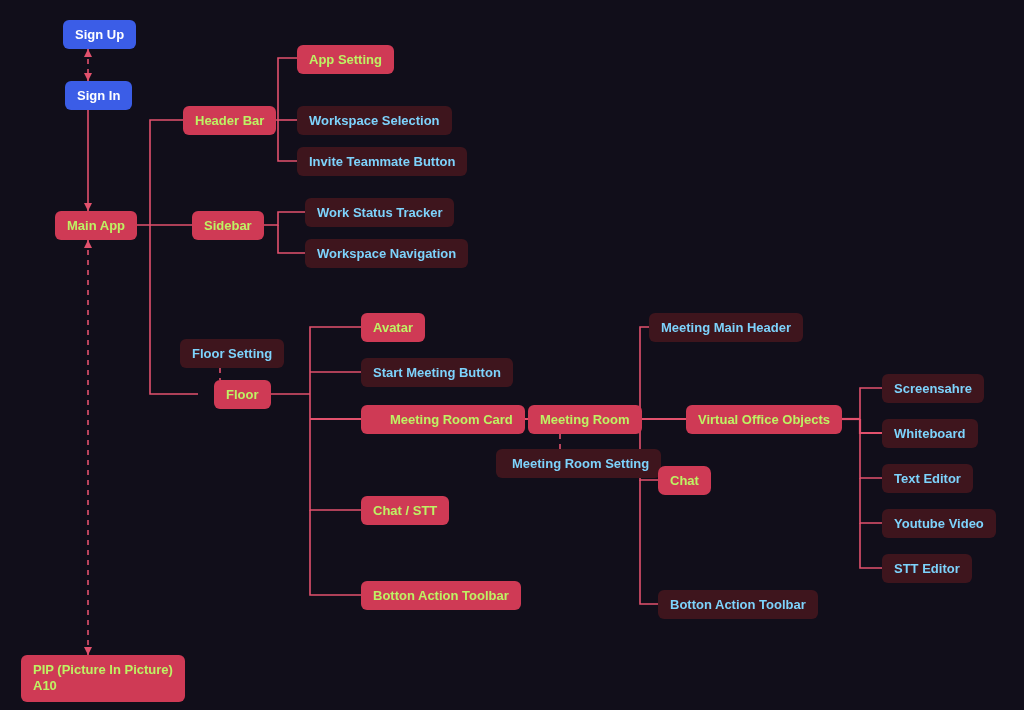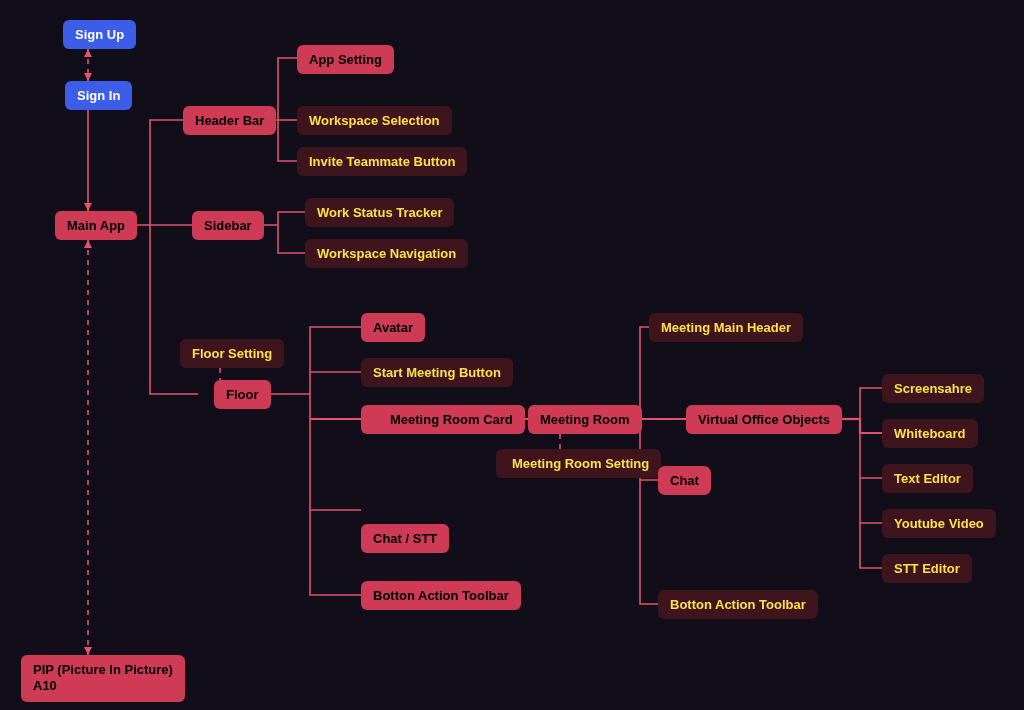--- a/index.html
+++ b/index.html
@@ -22,25 +22,25 @@
     font-weight: 600;
     white-space: nowrap;
     text-align: center;
   }
   .node.blue {
     background: #3b5de7;
     color: #ffffff;
   }
   .node.solid {
     background: #cf3a55;
-    color: #000000;
+    color: #bef264;
   }
   .node.dark {
     background: #3e151d;
-    color: #fde047;
+    color: #7dd3fc;
   }
   .node.multi {
     line-height: 1.25;
     text-align: left;
   }
 
   .edge {
     stroke: #e2516d;
     fill: none;
   }
@@ -111,21 +111,21 @@
 <div class="node dark" style="left:180px; top:339px;">Floor Setting</div>
 <div class="node solid" style="left:214px; top:380px;">Floor</div>
 <div class="node solid" style="left:297px; top:45px;">App Setting</div>
 <div class="node dark" style="left:297px; top:106px;">Workspace Selection</div>
 <div class="node dark" style="left:297px; top:147px;">Invite Teammate Button</div>
 <div class="node dark" style="left:305px; top:198px;">Work Status Tracker</div>
 <div class="node dark" style="left:305px; top:239px;">Workspace Navigation</div>
 <div class="node solid" style="left:361px; top:313px;">Avatar</div>
 <div class="node dark" style="left:361px; top:358px;">Start Meeting Button</div>
 <div class="node solid" style="left:361px; top:405px;padding-left:29px;">Meeting Room Card</div>
-<div class="node solid" style="left:361px; top:524px;">Chat / STT</div>
+<div class="node solid" style="left:361px; top:496px;">Chat / STT</div>
 <div class="node solid" style="left:361px; top:581px;">Botton Action Toolbar</div>
 <div class="node solid" style="left:528px; top:405px;">Meeting Room</div>
 <div class="node dark" style="left:496px; top:449px;padding-left:16px;">Meeting Room Setting</div>
 <div class="node dark" style="left:649px; top:313px;">Meeting Main Header</div>
 <div class="node solid" style="left:686px; top:405px;">Virtual Office Objects</div>
 <div class="node solid" style="left:658px; top:466px;border-radius:7px;">Chat</div>
 <div class="node dark" style="left:658px; top:590px;">Botton Action Toolbar</div>
 <div class="node dark" style="left:882px; top:374px;">Screensahre</div>
 <div class="node dark" style="left:882px; top:419px;">Whiteboard</div>
 <div class="node dark" style="left:882px; top:464px;">Text Editor</div>

